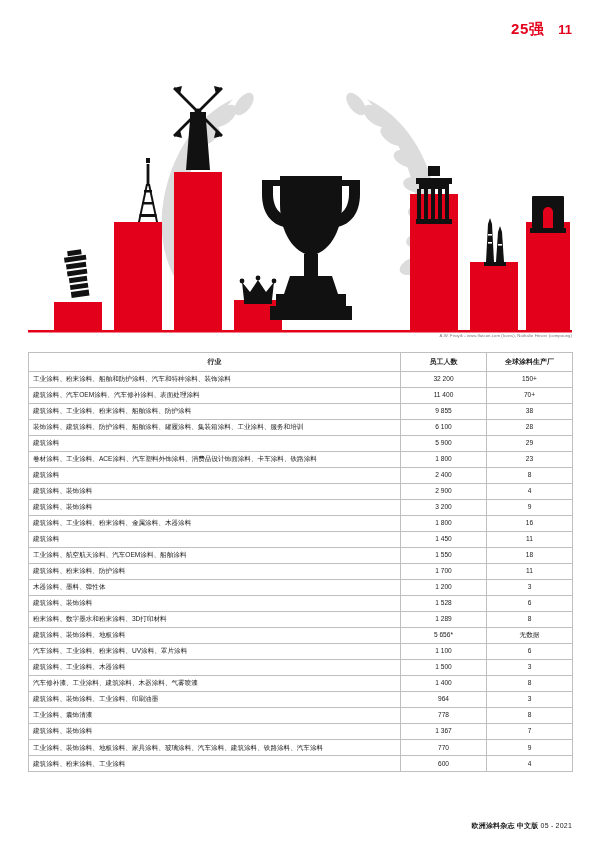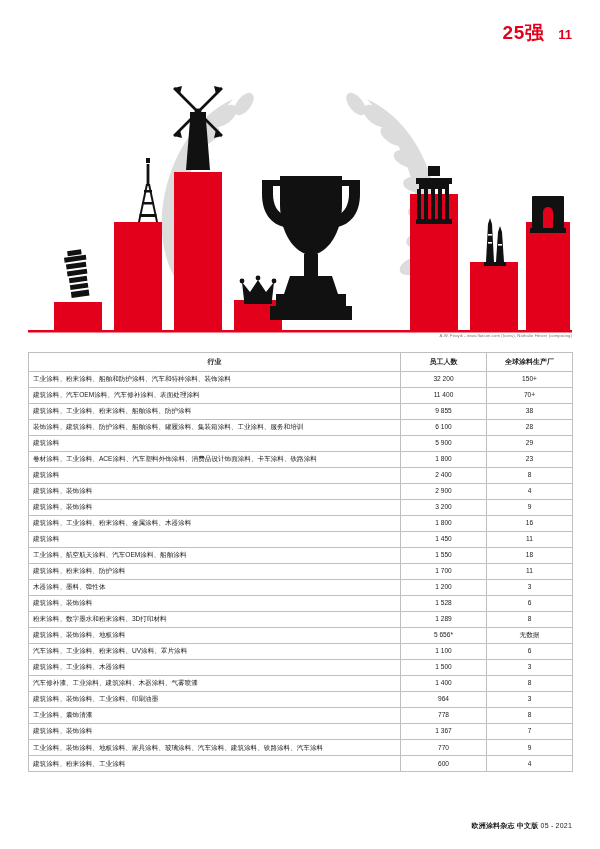--- a/index.html
+++ b/index.html
@@ -27,21 +27,21 @@
     position: absolute;
     top: 20px;
     right: 28px;
     display: flex;
     align-items: baseline;
     gap: 14px;
   }
   .header .badge {
     color: #e3001b;
     font-weight: bold;
-    font-size: 19px;
+    font-size: 15px;
     letter-spacing: 0.5px;
   }
   .header .pageno {
     color: #e3001b;
     font-weight: bold;
     font-size: 13px;
   }
 
   
   .hero {

